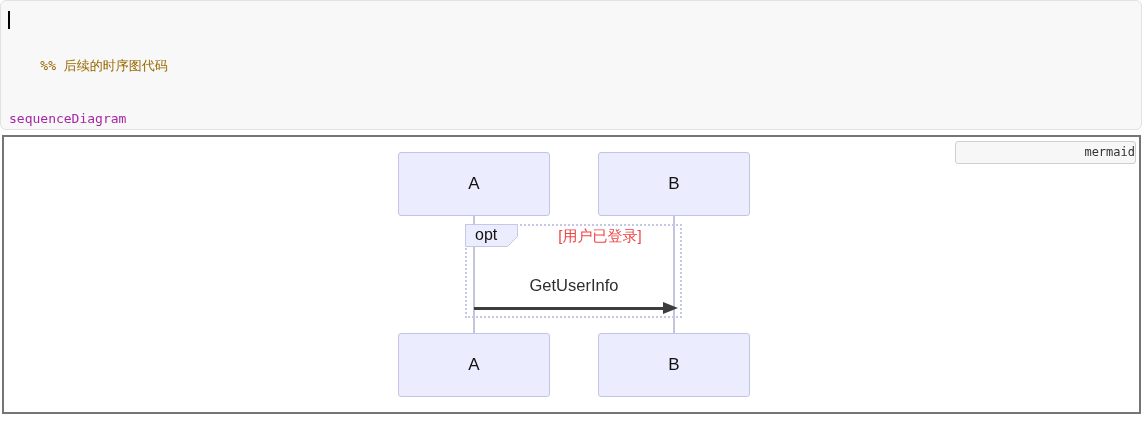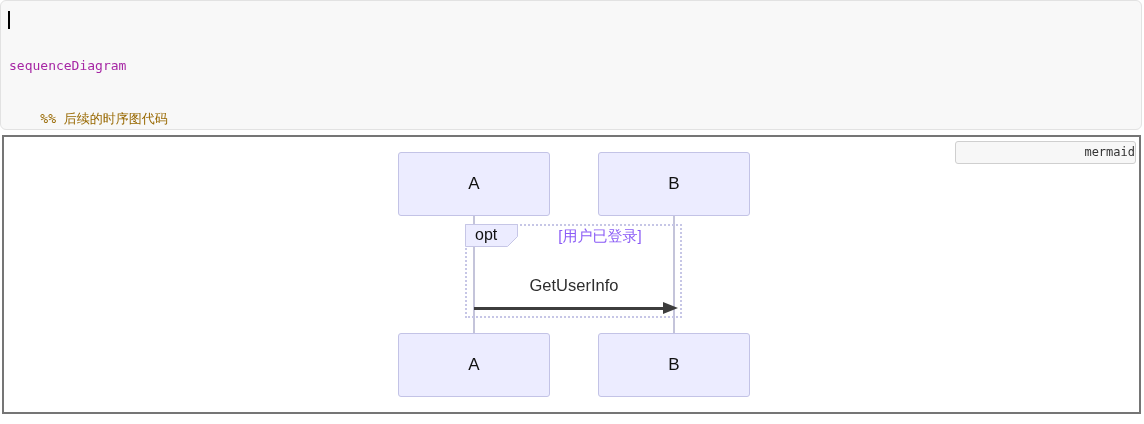--- a/index.html
+++ b/index.html
@@ -57,40 +57,40 @@
   .lifeline-b { left:669px; }
 
   .opt-box {
     position:absolute; left:461px; top:87px; width:217px; height:94px;
     border:2px dotted #c6c6e6; box-sizing:border-box;
   }
   .opt-label { position:absolute; left:461px; top:87px; width:53px; height:23px; }
   .opt-label-text { position:absolute; left:471px; top:89px; font-size:16px; color:#111; }
   .condition {
     position:absolute; left:514px; top:90px; width:164px;
-    text-align:center; font-size:15px; color:#8b5cf6;
+    text-align:center; font-size:15px; color:#ef4444;
   }
 
   .message {
     position:absolute; left:469px; top:139px; width:202px;
     text-align:center; font-size:16.5px; color:#2e2e2e;
   }
   .arrow-line { position:absolute; left:470px; top:170px; width:190px; height:2.5px; background:#3d3d3d; }
   .arrow-head {
     position:absolute; left:659px; top:165px; width:0; height:0;
     border-left:15px solid #3d3d3d; border-top:6px solid transparent; border-bottom:6px solid transparent;
   }
 </style>
 </head>
 <body>
 
 <div class="editor">
   <div class="cursor"></div>
+  <div class="code-line"><span class="tok-comment">    %% 后续的时序图代码</span></div>
   <div class="code-line"><span class="tok-kw">sequenceDiagram</span></div>
-  <div class="code-line"><span class="tok-comment">    %% 后续的时序图代码</span></div>
   <div class="code-line"><span class="tok-kw">      opt</span><span class="tok-plain"> 用户已登录</span></div>
   <div class="code-line"><span class="tok-actor">          A</span><span class="tok-op">-&gt;&gt;</span><span class="tok-target">B:</span><span class="tok-plain"> GetUserInfo</span></div>
   <div class="code-line"><span class="tok-kw">      end</span></div>
 </div>
 
 <div class="panel">
   <div class="panel-inner">
 
     <div class="badge">mermaid</div>
 

